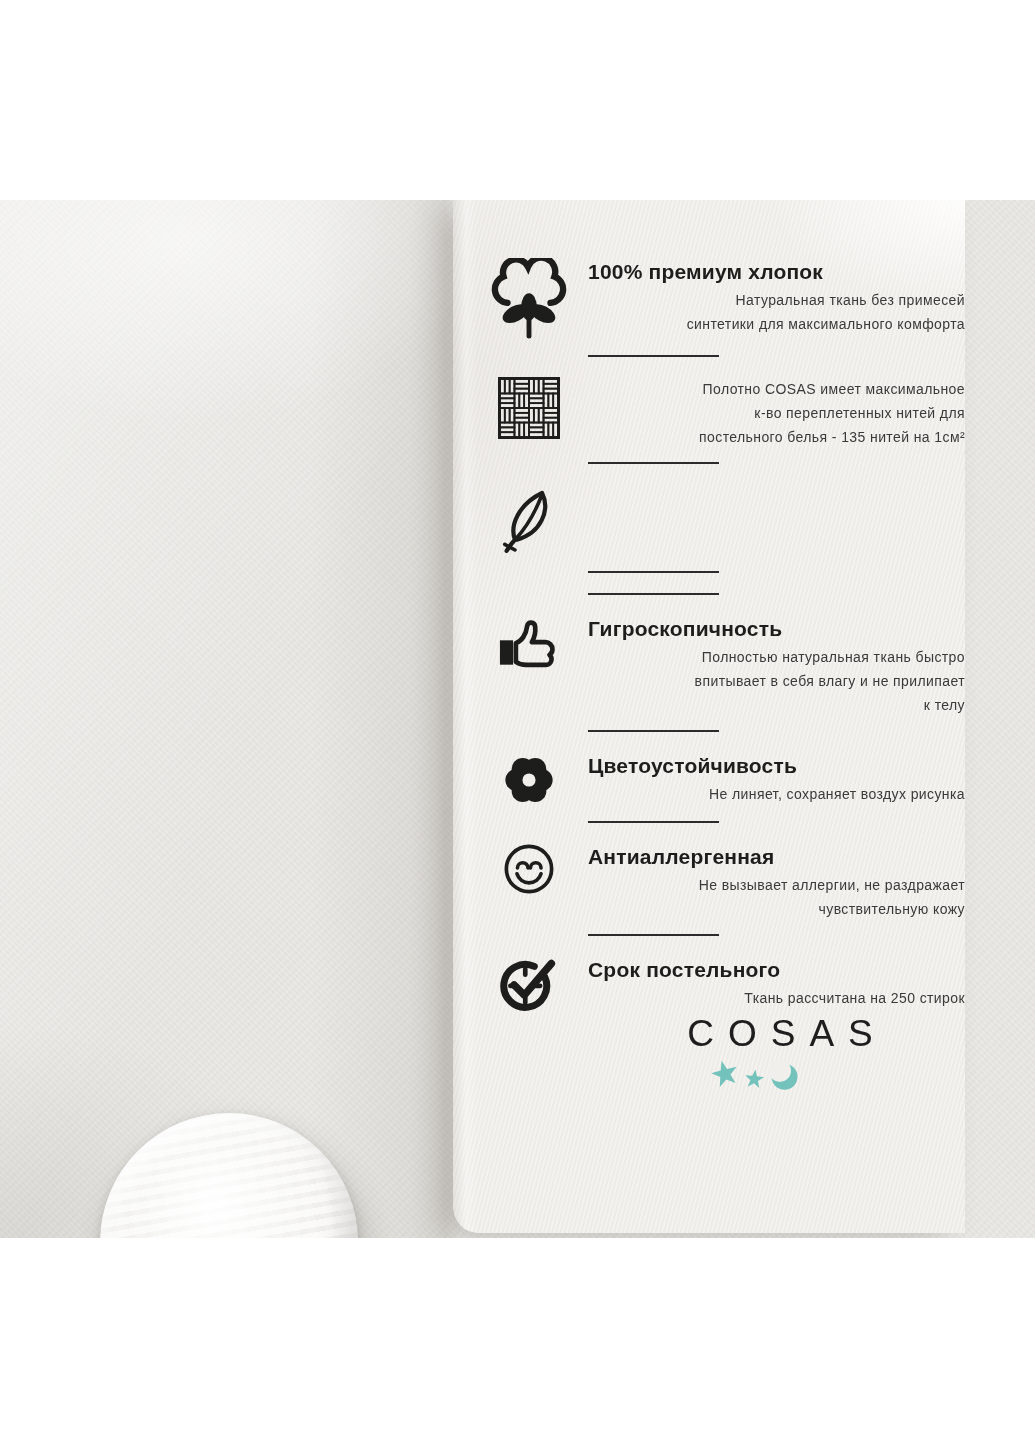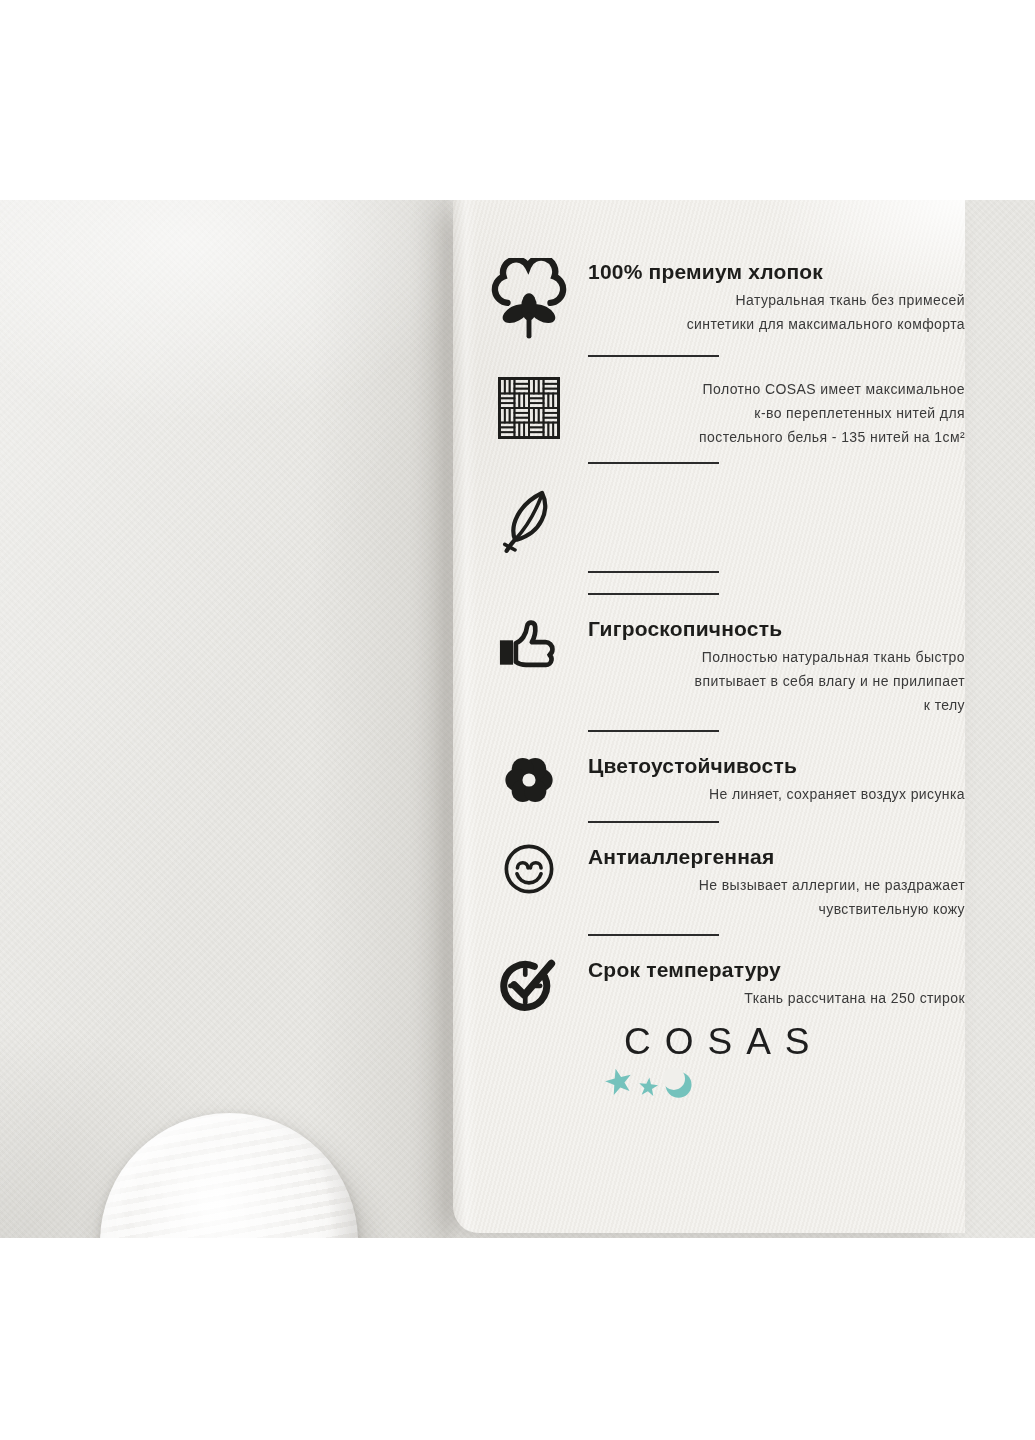--- a/index.html
+++ b/index.html
@@ -68,21 +68,21 @@
   .feature-desc{
     font-size:14px;color:#3a3a3a;line-height:24px;letter-spacing:0.4px;
     white-space:pre-line;
     text-align:right;
   }
   .divider{
     width:131px;height:2px;background:#2b2b2b;
     margin:13px 0 20px 98px;
   }
   
-  .brand{margin:10px 0 0 120px;width:340px;}
+  .brand{margin:2px 0 0 120px;width:340px;text-align:center;}
   .wordmark{
     font-size:37px;font-weight:400;color:#1e1e1e;
     letter-spacing:14px;line-height:40px;text-indent:14px;
   }
   .logo-glyphs{margin-top:2px;margin-left:-22px;}
   .stroke-ink{stroke:#1d1d1b;fill:none;}
 </style>
 </head>
 <body>
 
@@ -231,21 +231,21 @@
             <g class="stroke-ink" stroke-width="5" stroke-linecap="round">
               <path d="M29 14 L29 20"></path>
               <path d="M13 32 L19 32"></path>
               <path d="M29 44 L29 50"></path>
               <path d="M40 32 L45 32"></path>
             </g>
             <path class="stroke-ink" d="M17 31 L28 42 L57 8" stroke-width="8" stroke-linecap="round" stroke-linejoin="round"></path>
           </svg>
         </div>
         <div class="feature-text">
-          <div class="feature-title">Срок температуру</div>
+          <div class="feature-title">Срок постельного</div>
           <div class="feature-desc">Ткань рассчитана на 250 стирок</div>
         </div>
       </div>
 
       <div class="brand">
         <div class="wordmark">COSAS</div>
         <div class="logo-glyphs">
           <svg width="150" height="38" viewBox="0 0 150 44">
             <g fill="#74c2bc">
               <path transform="translate(24,21) rotate(-14) scale(16)" d="M0 -1 L0.235 -0.324 L0.951 -0.309 L0.38 0.124 L0.588 0.809 L0 0.4 L-0.588 0.809 L-0.38 0.124 L-0.951 -0.309 L-0.235 -0.324 Z"></path>

